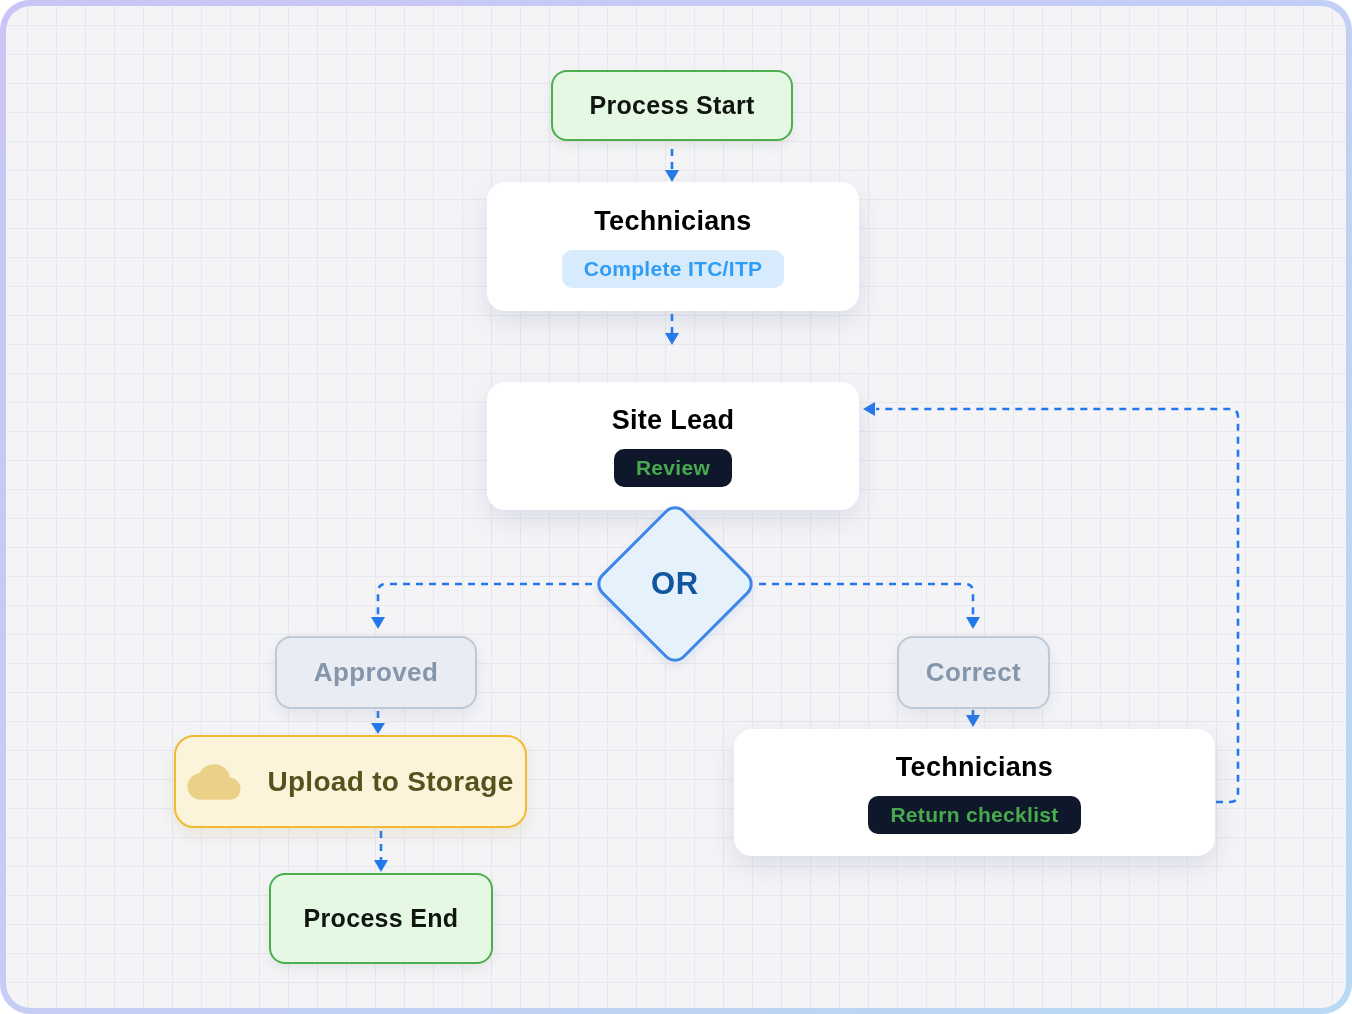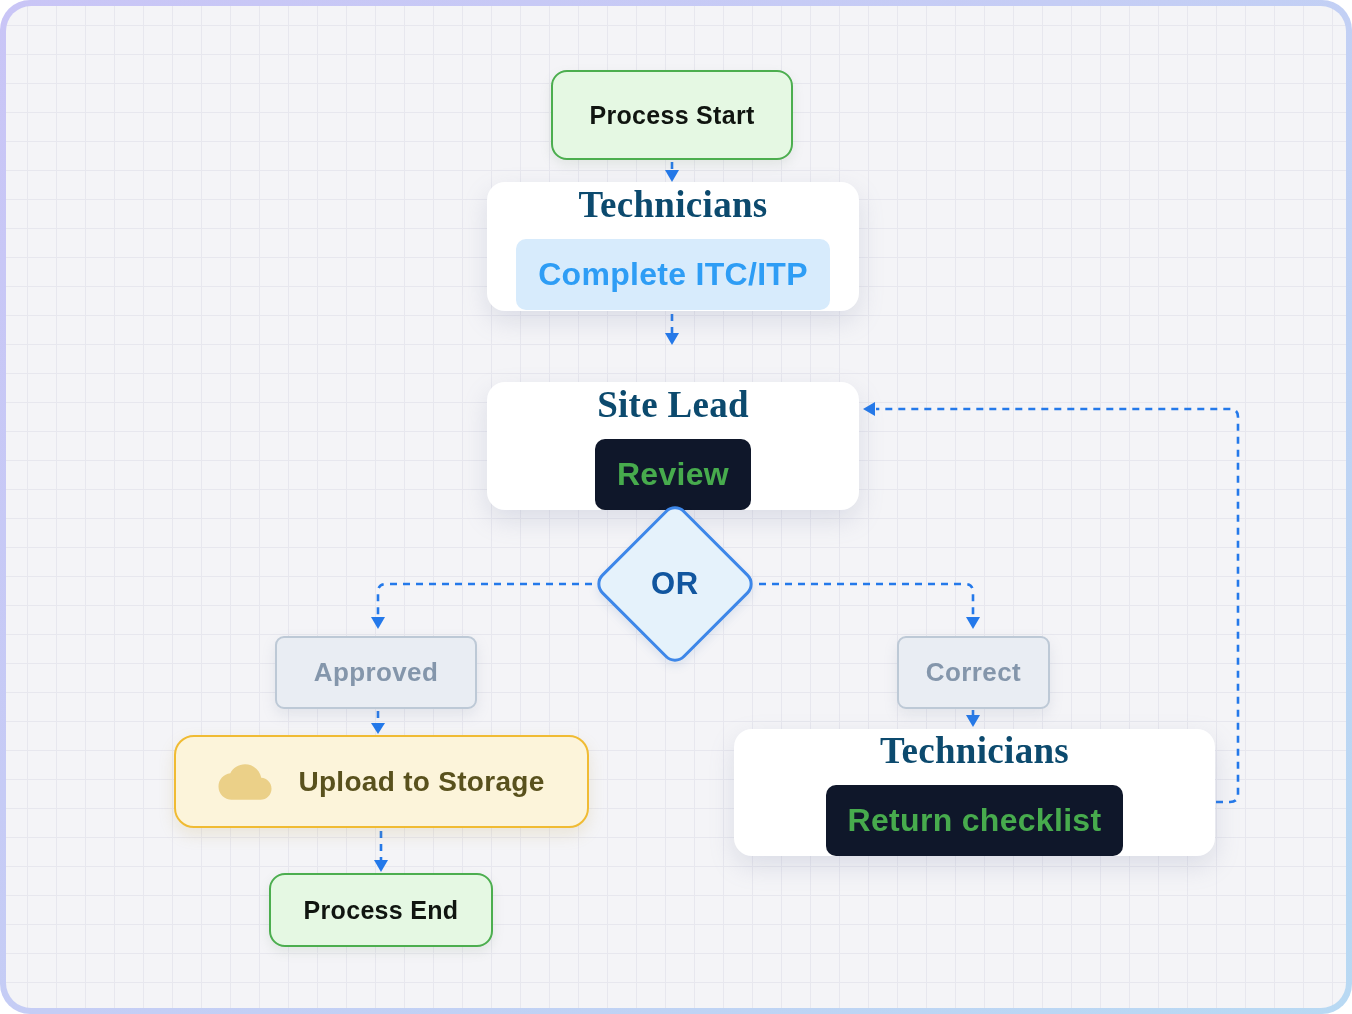--- a/index.html
+++ b/index.html
@@ -61,31 +61,30 @@
     box-shadow: 0 5px 12px rgba(110, 140, 110, 0.14);
   }
   .card {
     background: #ffffff;
     border-radius: 18px;
     box-shadow: 0 10px 26px rgba(120, 132, 165, 0.20);
     flex-direction: column;
     gap: 13px;
   }
   .card-title {
-    font-size: 37px;
-    font-weight: 700;
-    color: #0c4a6e;
-    letter-spacing: 0.3px;
-    font-family: Liberation Serif, serif;
+    font-size: 27px;
+    font-weight: 700;
+    color: #000000;
+    letter-spacing: 0.3px;
   }
   .badge {
-    font-size: 32px;
+    font-size: 21px;
     font-weight: 700;
     border-radius: 10px;
-    padding: 17px 22px;
+    padding: 7px 22px;
     letter-spacing: 0.3px;
   }
   .badge-blue  { background: #d7ebfc; color: #2e9df5; }
   .badge-green { background: #0f172a; color: #47ab4d; }
 
   .diamond {
     width: 118px; height: 118px;
     transform: rotate(45deg);
     background: #e5f2fb;
     border: 3px solid #3d87e9;
@@ -95,21 +94,21 @@
   .diamond-label {
     transform: rotate(-45deg);
     font-size: 31px;
     font-weight: 700;
     color: #11569f;
     letter-spacing: 0.5px;
   }
   .gray-node {
     background: #e9edf3;
     border: 2px solid #bdc9d6;
-    border-radius: 9px;
+    border-radius: 16px;
     color: #8496ab;
     font-size: 26px;
     font-weight: 700;
     letter-spacing: 0.4px;
     box-shadow: 0 6px 14px rgba(130, 142, 165, 0.16);
   }
   .yellow-node {
     background: #fcf4da;
     border: 2.5px solid #f0bb33;
     border-radius: 20px;
@@ -151,21 +150,21 @@
       <path d="M375 825 L375 855"></path>
       <polygon points="368,854 382,854 375,866"></polygon>
 
       <path d="M967 704 L967 710"></path>
       <polygon points="960,709 974,709 967,721"></polygon>
 
       <path d="M1210 796 L1224 796 Q1232 796 1232 788 L1232 411 Q1232 403 1224 403 L870 403"></path>
       <polygon points="869,396 869,410 857,403"></polygon>
     </svg>
 
-    <div class="node start-end" style="left:545px; top:64px; width:242px; height:90px;">
+    <div class="node start-end" style="left:545px; top:64px; width:242px; height:71px;">
       <span>Process Start</span>
     </div>
 
     <div class="node card" style="left:481px; top:176px; width:372px; height:129px;">
       <div class="card-title">Technicians</div>
       <div class="badge badge-blue">Complete ITC/ITP</div>
     </div>
 
     <div class="node card" style="left:481px; top:340px; width:372px; height:128px;margin-top:36px;">
       <div class="card-title">Site Lead</div>
@@ -177,30 +176,30 @@
     </div>
 
     <div class="node gray-node" style="left:269px; top:630px; width:202px; height:73px;">
       <span>Approved</span>
     </div>
 
     <div class="node gray-node" style="left:891px; top:630px; width:153px; height:73px;">
       <span>Correct</span>
     </div>
 
-    <div class="node yellow-node" style="left:168px; top:729px; width:415px; height:93px;">
+    <div class="node yellow-node" style="left:168px; top:729px; width:353px; height:93px;">
       <span class="cloud-icon">
         <svg width="54" height="42" viewBox="0 2.5 24 19">
           <path fill="#ebd088" d="M19.35 10.04C18.67 6.59 15.64 4 12 4 9.11 4 6.6 5.64 5.35 8.04 2.34 8.36 0 10.91 0 14c0 3.31 2.69 6 6 6h13c2.76 0 5-2.24 5-5 0-2.64-2.05-4.78-4.65-4.96z"></path>
         </svg>
       </span>
       <span>Upload to Storage</span>
     </div>
 
-    <div class="node start-end" style="left:263px; top:867px; width:224px; height:74px;">
+    <div class="node start-end" style="left:263px; top:867px; width:224px; height:91px;">
       <span>Process End</span>
     </div>
 
     <div class="node card" style="left:728px; top:723px; width:481px; height:127px;">
       <div class="card-title">Technicians</div>
       <div class="badge badge-green">Return checklist</div>
     </div>
 
   </div>
 </div>

